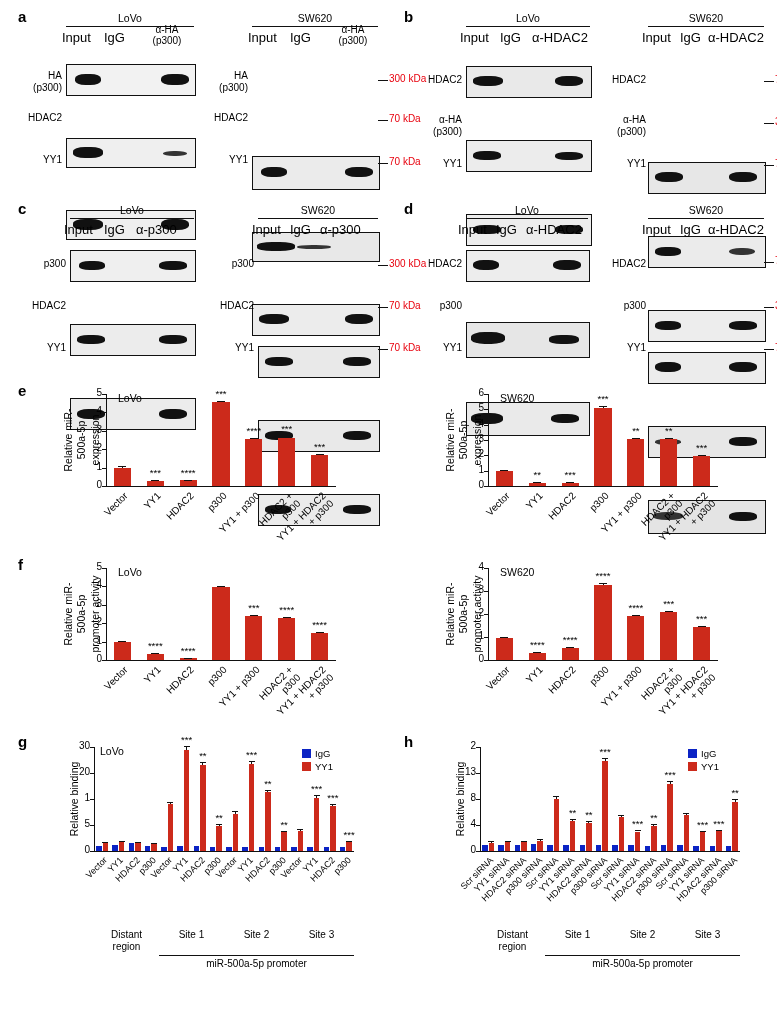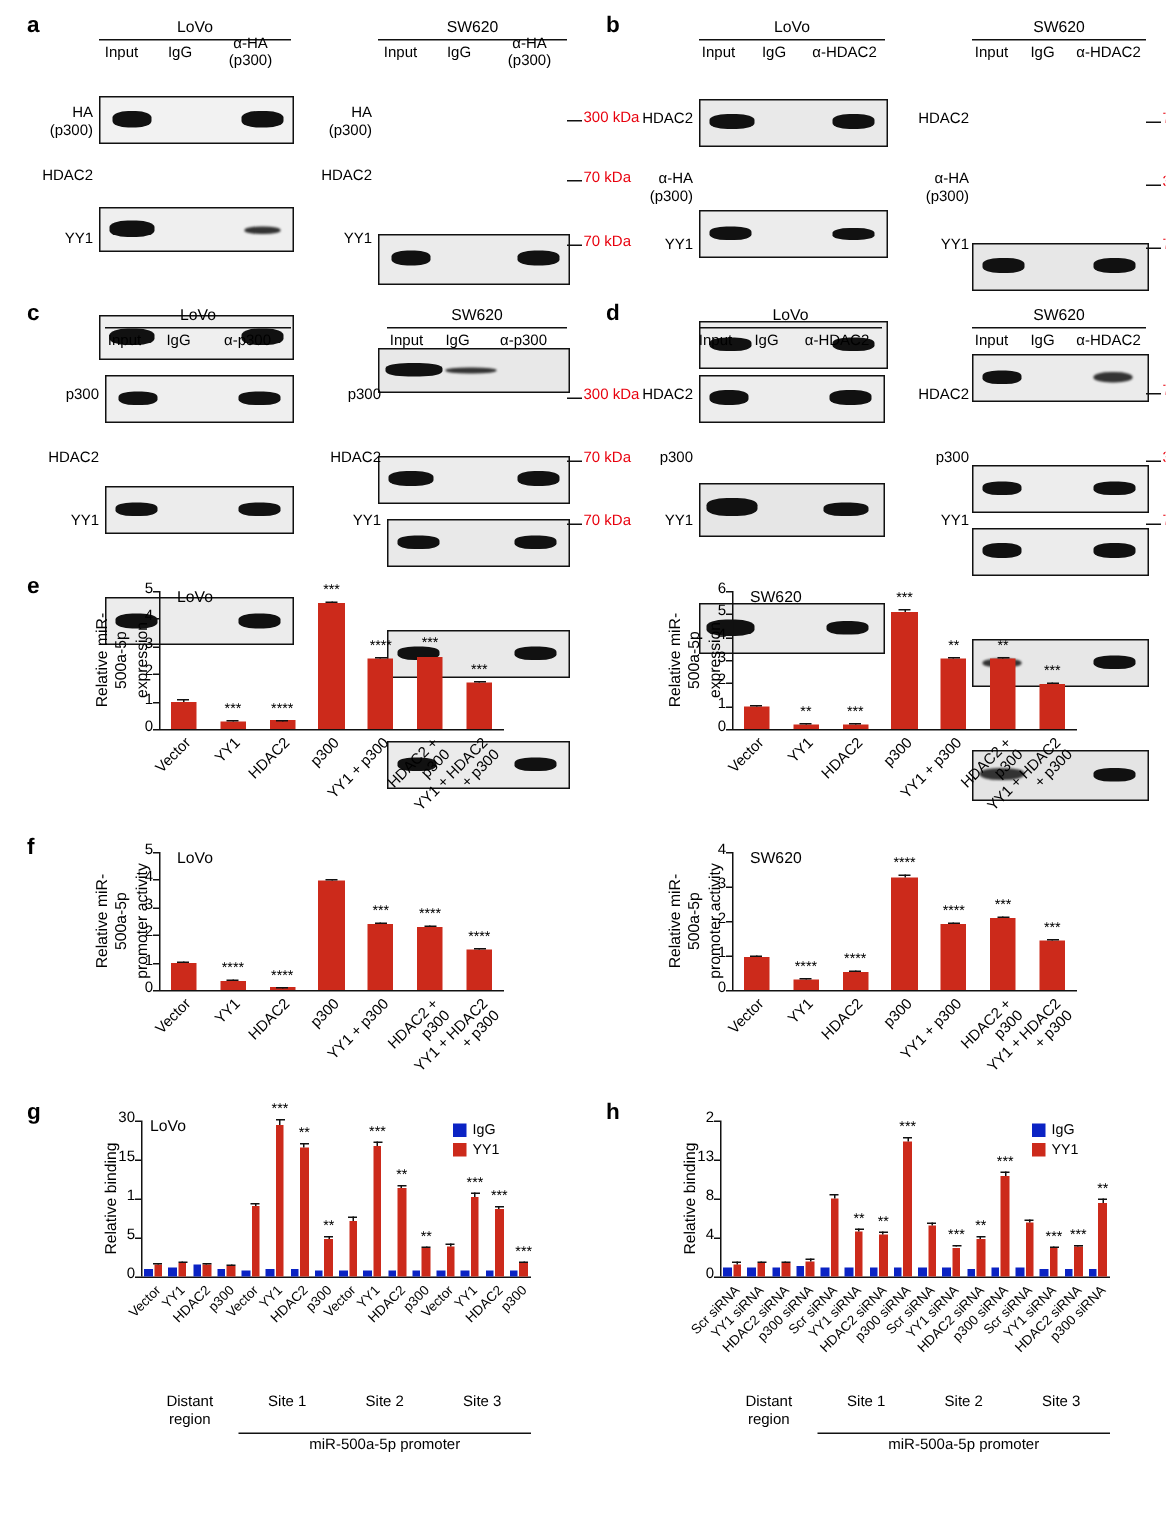--- a/index.html
+++ b/index.html
@@ -1,20 +1,20 @@
 <!DOCTYPE html>
 <html><head>
 <meta charset="utf-8">
 <style>
   html,body{margin:0;padding:0;background:#fff;}
   body{width:777px;height:1025px;position:relative;font-family:"Liberation Sans",sans-serif;color:#000;}
   .panel{position:absolute;}
   .plabel{font-size:15px;font-weight:bold;font-family:"Liberation Sans",sans-serif;}
   .cellline{font-size:10.5px;text-align:center;}
-  .lane{font-size:10px;text-align:center;}
+  .lane{font-size:13px;text-align:left;}
   .rowlab{font-size:10px;text-align:right;line-height:1.15;}
   .kda{font-size:10px;color:#e8000d;white-space:nowrap;}
   .blotbox{background:#f0f0f0;border:1px solid #111;position:relative;overflow:hidden;}
   .band{position:absolute;background:#111;border-radius:40%;}
   .bandsoft{position:absolute;background:#333;border-radius:45%;filter:blur(0.6px);}
   .ruleline{position:absolute;border-top:1px solid #111;}
   .topline{position:absolute;border-top:1px solid #111;}
   .axisline{position:absolute;background:#111;}
   .tick{position:absolute;background:#111;}
   .ticklab{position:absolute;font-size:10px;text-align:right;}
@@ -496,21 +496,21 @@
       <div class="axisline" style="left:76px;top:14px;width:1px;height:104px;"></div>
       <div class="axisline" style="left:76px;top:118px;width:260px;height:1px;"></div>
       <div class="panttl" style="left:82px;top:12px;">LoVo</div>
       <div class="tick" style="left:72px;top:118px;width:4px;height:1px;"></div>
       <div class="ticklab" style="left:50px;top:111px;width:22px;">0</div>
       <div class="tick" style="left:72px;top:92px;width:4px;height:1px;"></div>
       <div class="ticklab" style="left:50px;top:85px;width:22px;">5</div>
       <div class="tick" style="left:72px;top:66px;width:4px;height:1px;"></div>
       <div class="ticklab" style="left:50px;top:59px;width:22px;">1</div>
       <div class="tick" style="left:72px;top:40px;width:4px;height:1px;"></div>
-      <div class="ticklab" style="left:50px;top:33px;width:22px;">15</div>
+      <div class="ticklab" style="left:50px;top:33px;width:22px;">20</div>
       <div class="tick" style="left:72px;top:14px;width:4px;height:1px;"></div>
       <div class="ticklab" style="left:50px;top:7px;width:22px;">30</div>
       <div style="position:absolute;left:16px;top:26px;width:80px;height:80px;transform:rotate(-90deg);display:flex;align-items:center;justify-content:center;font-size:10.5px;text-align:center;">Relative binding</div>
       <div class="legendbox" style="left:284px;top:16px;background:#0b23c4;"></div>
       <div class="legtext" style="left:297px;top:15px;">IgG</div>
       <div class="legendbox" style="left:284px;top:29px;background:#cc2a1b;"></div>
       <div class="legtext" style="left:297px;top:28px;">YY1</div>
       <div style="position:absolute;left:78.1px;top:112.8px;width:5.525px;height:5.2px;background:#0b23c4;"></div>
       <div style="position:absolute;left:84.625px;top:110.2px;width:5.525px;height:7.8px;background:#cc2a1b;"></div>
       <div class="err" style="left:86.8875px;top:109.16px;height:1.04px;"></div>

